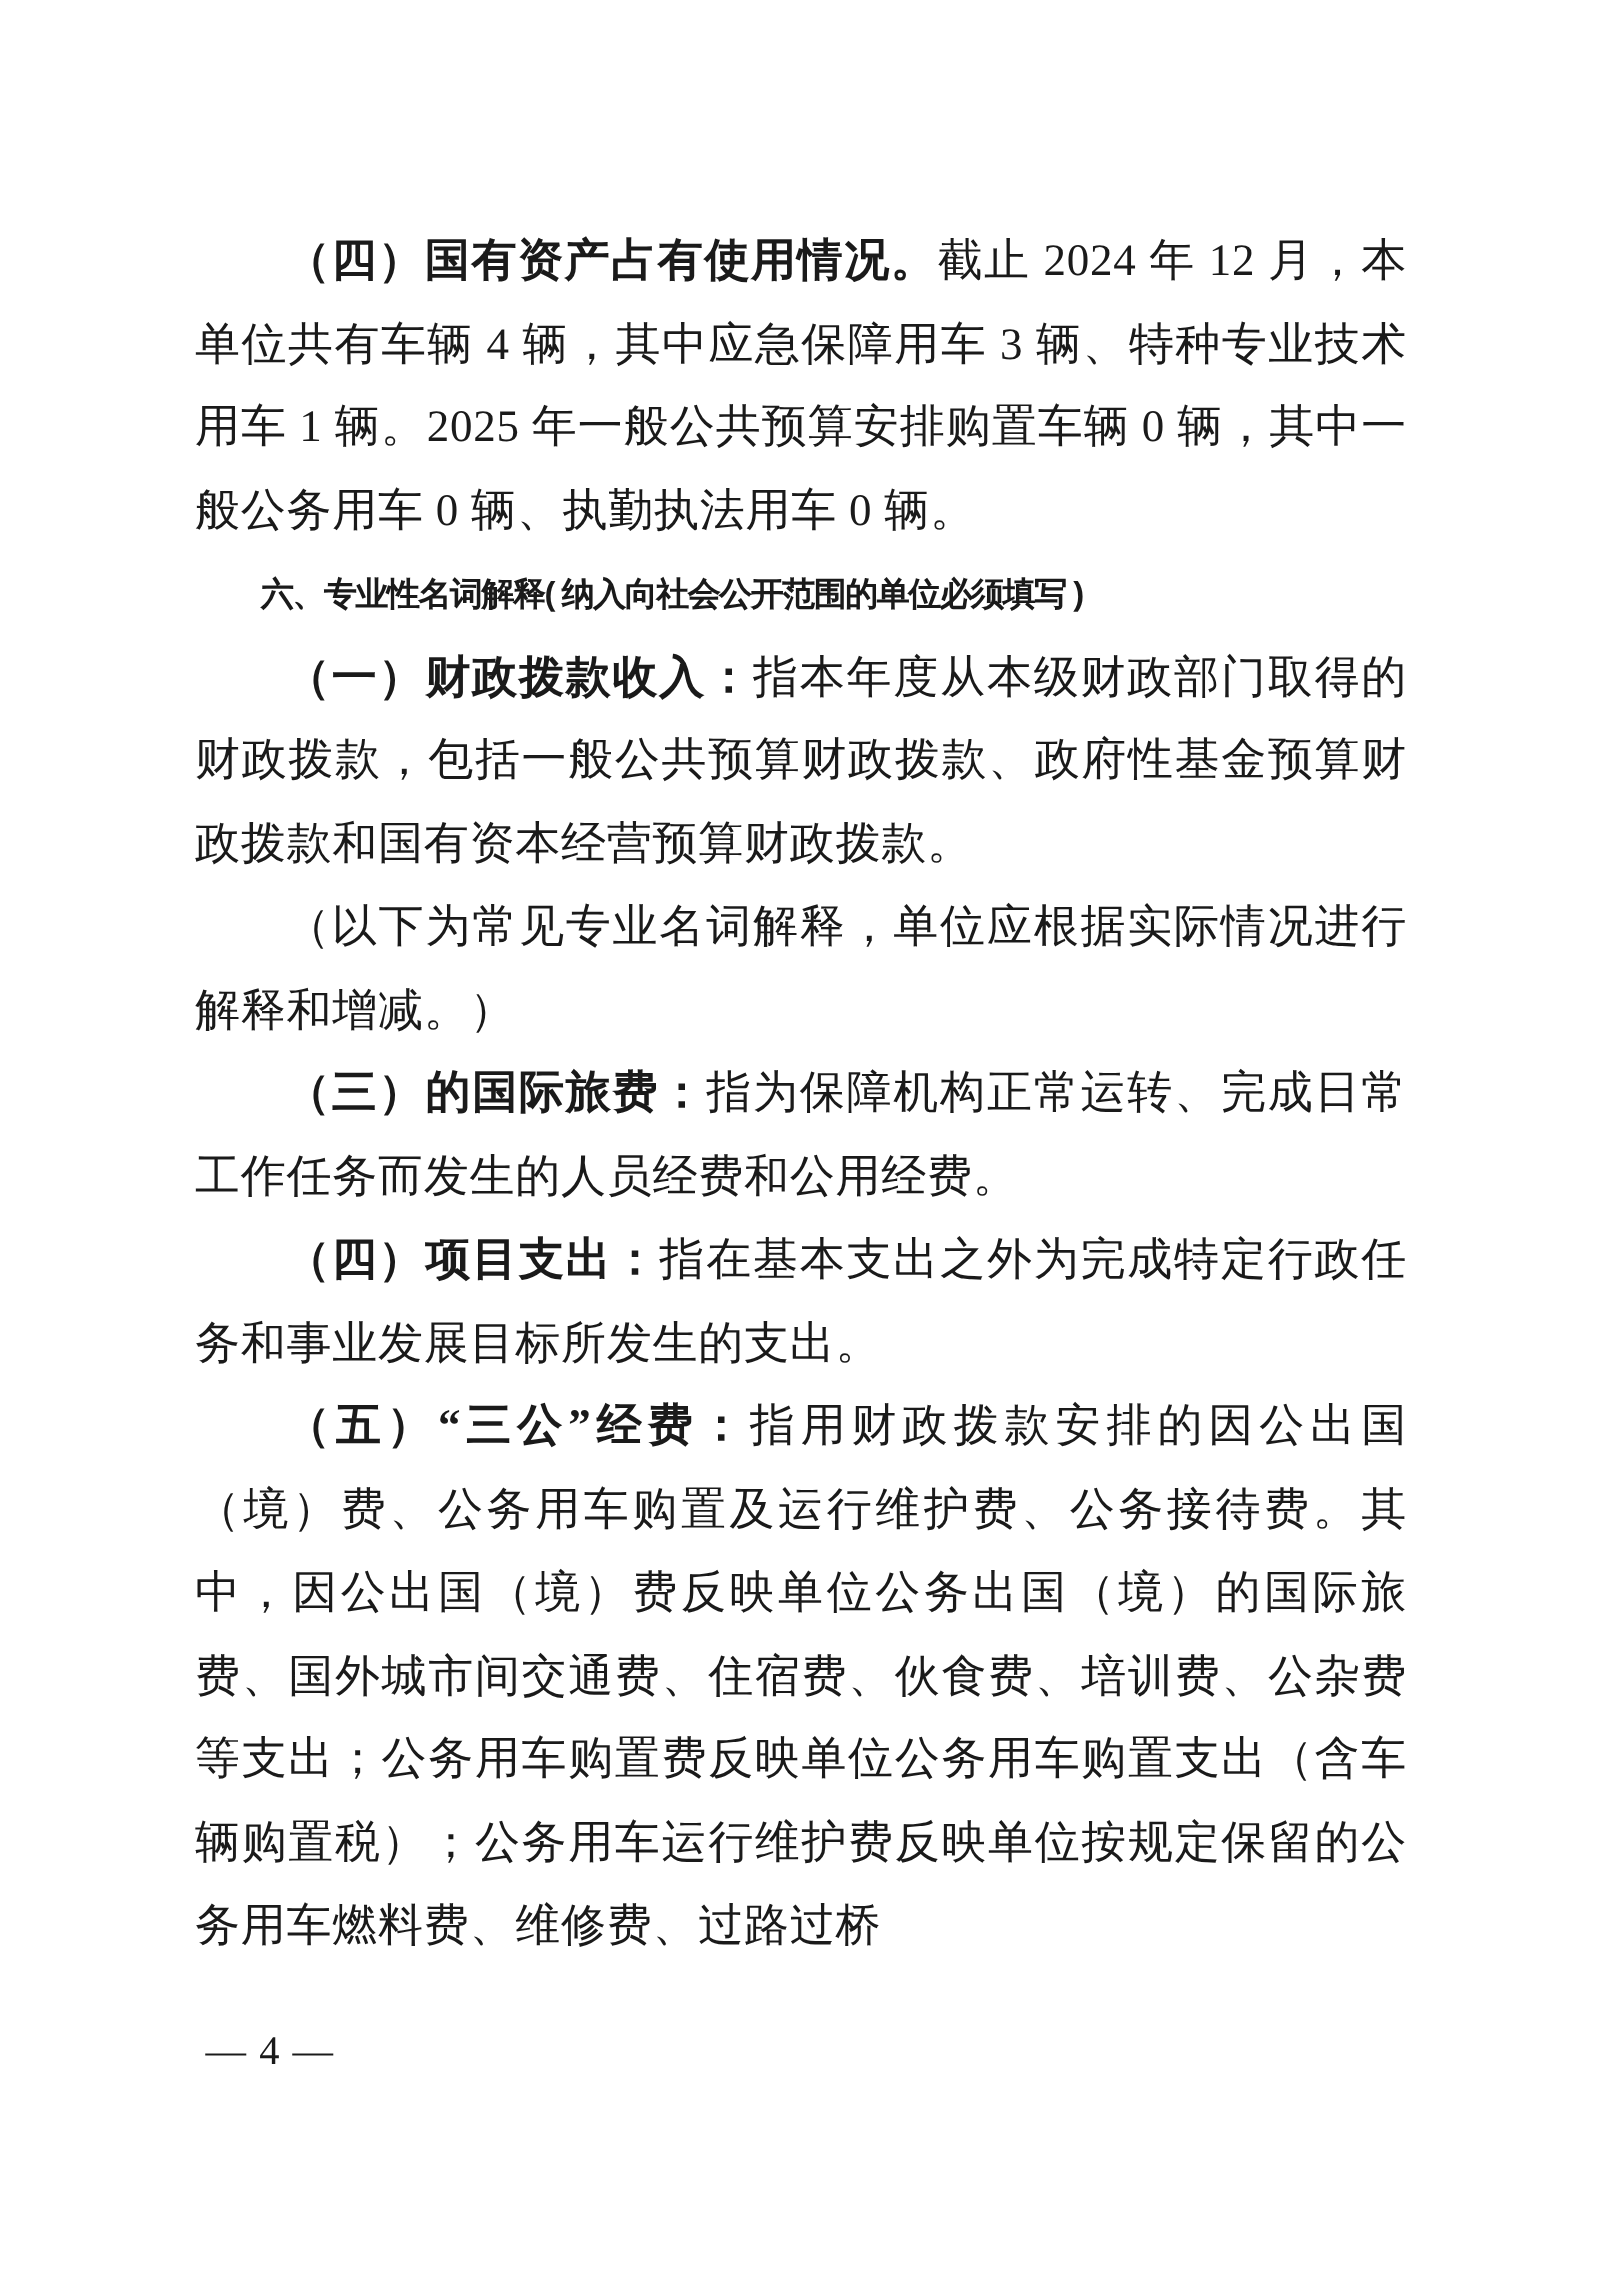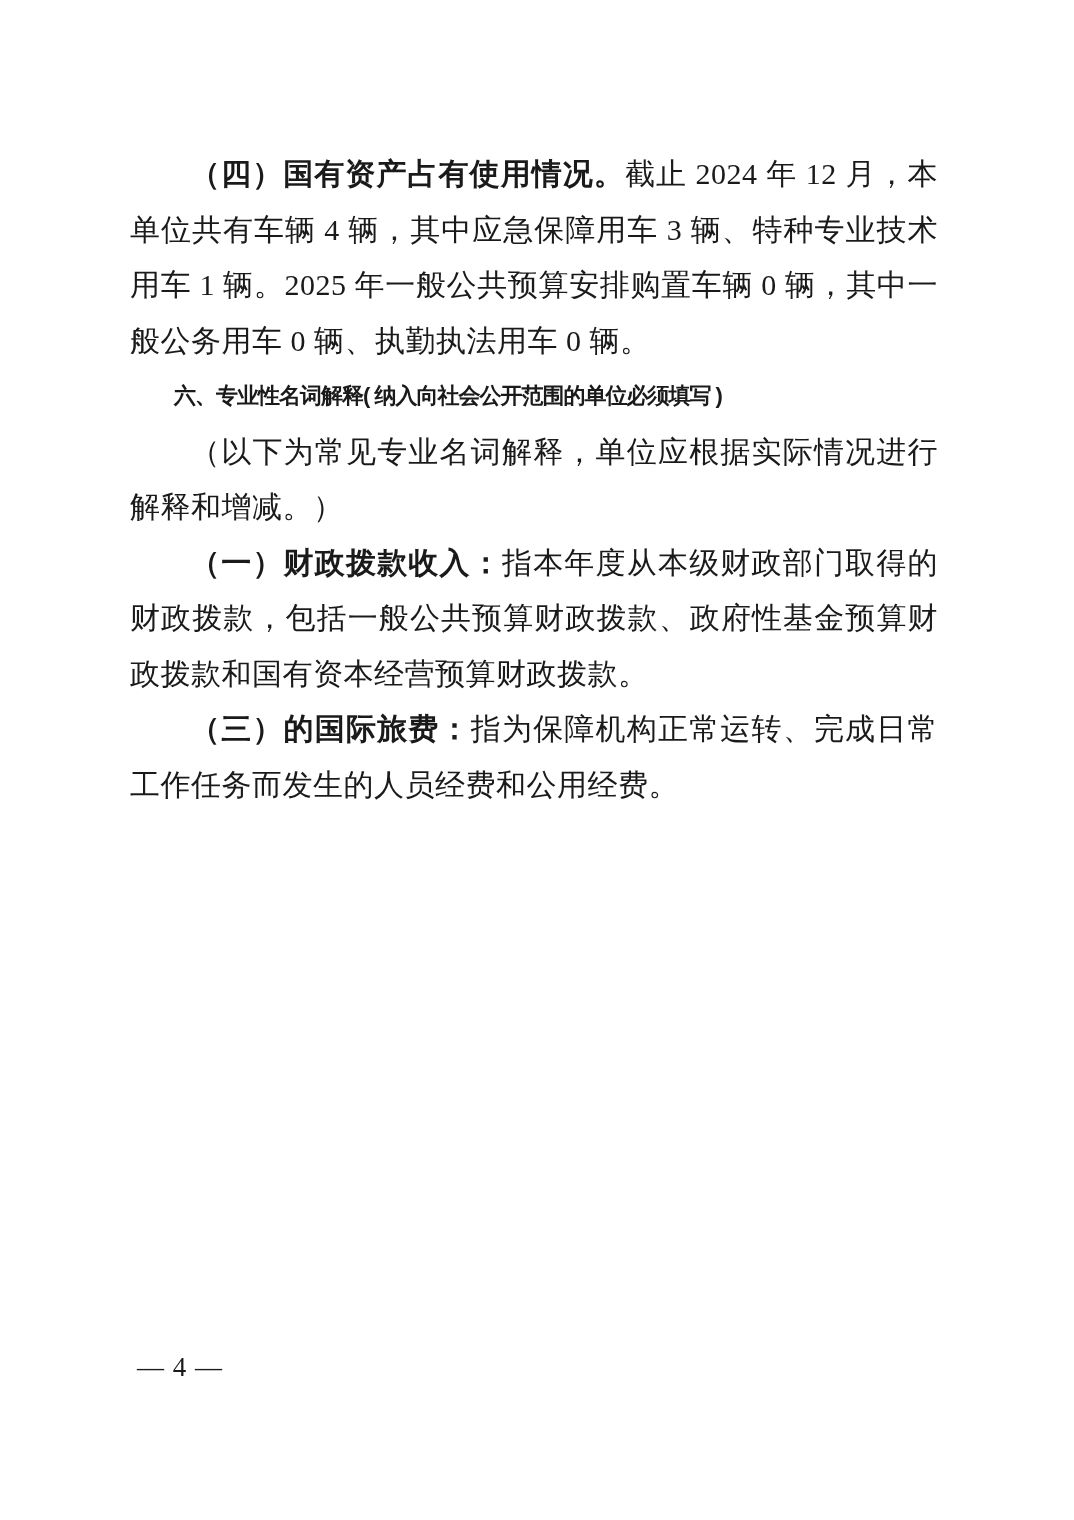--- a/index.html
+++ b/index.html
@@ -59,25 +59,27 @@
 </head>
 <body>
 
 <div class="page">
   <div class="content">
 
     <p class="para"><span class="lead">（四）国有资产占有使用情况。</span><span>截止 2024 年 12 月，本单位共有车辆 4 辆，其中应急保障用车 3 辆、特种专业技术用车 1 辆。2025 年一般公共预算安排购置车辆 0 辆，其中一般公务用车 0 辆、执勤执法用车 0 辆。</span></p>
 
     <h2 class="section-heading">六、专业性名词解释( 纳入向社会公开范围的单位必须填写 )</h2>
 
+    <p class="para"><span class="lead">（一）财政拨款收入：</span><span>指本年度从本级财政部门取得的财政拨款，包括一般公共预算财政拨款、政府性基金预算财政拨款和国有资本经营预算财政拨款。</span></p>
+
     <p class="para">（以下为常见专业名词解释，单位应根据实际情况进行解释和增减。）</p>
-
-    <p class="para"><span class="lead">（一）财政拨款收入：</span><span>指本年度从本级财政部门取得的财政拨款，包括一般公共预算财政拨款、政府性基金预算财政拨款和国有资本经营预算财政拨款。</span></p>
 
 
     <p class="para"><span class="lead">（三）的国际旅费：</span><span>指为保障机构正常运转、完成日常工作任务而发生的人员经费和公用经费。</span></p>
 
+    <p class="para"><span class="lead">（四）项目支出：</span><span>指在基本支出之外为完成特定行政任务和事业发展目标所发生的支出。</span></p>
 
+    <p class="para"><span class="lead">（五）“三公”经费：</span><span>指用财政拨款安排的因公出国（境）费、公务用车购置及运行维护费、公务接待费。其中，因公出国（境）费反映单位公务出国（境）的国际旅费、国外城市间交通费、住宿费、伙食费、培训费、公杂费等支出；公务用车购置费反映单位公务用车购置支出（含车辆购置税）；公务用车运行维护费反映单位按规定保留的公务用车燃料费、维修费、过路过桥</span></p>
 
   </div>
 
   <div class="page-footer">— 4 —</div>
 </div>
 
 </body></html>

